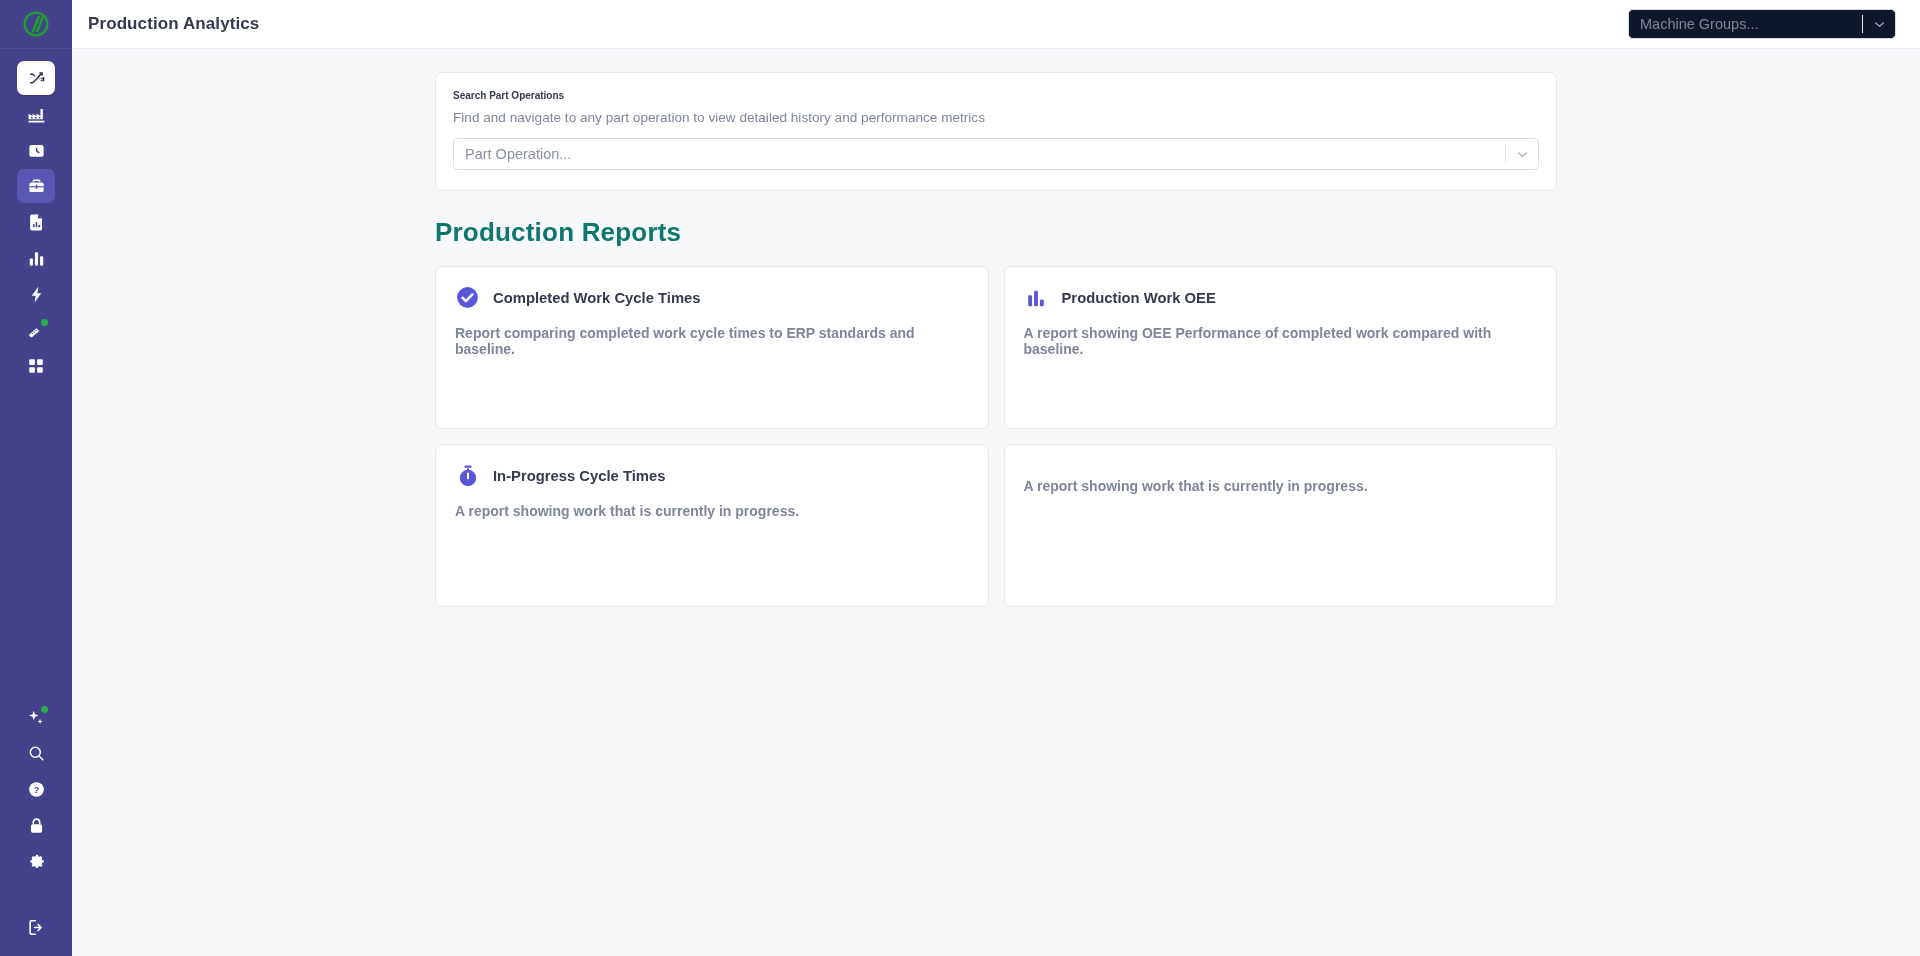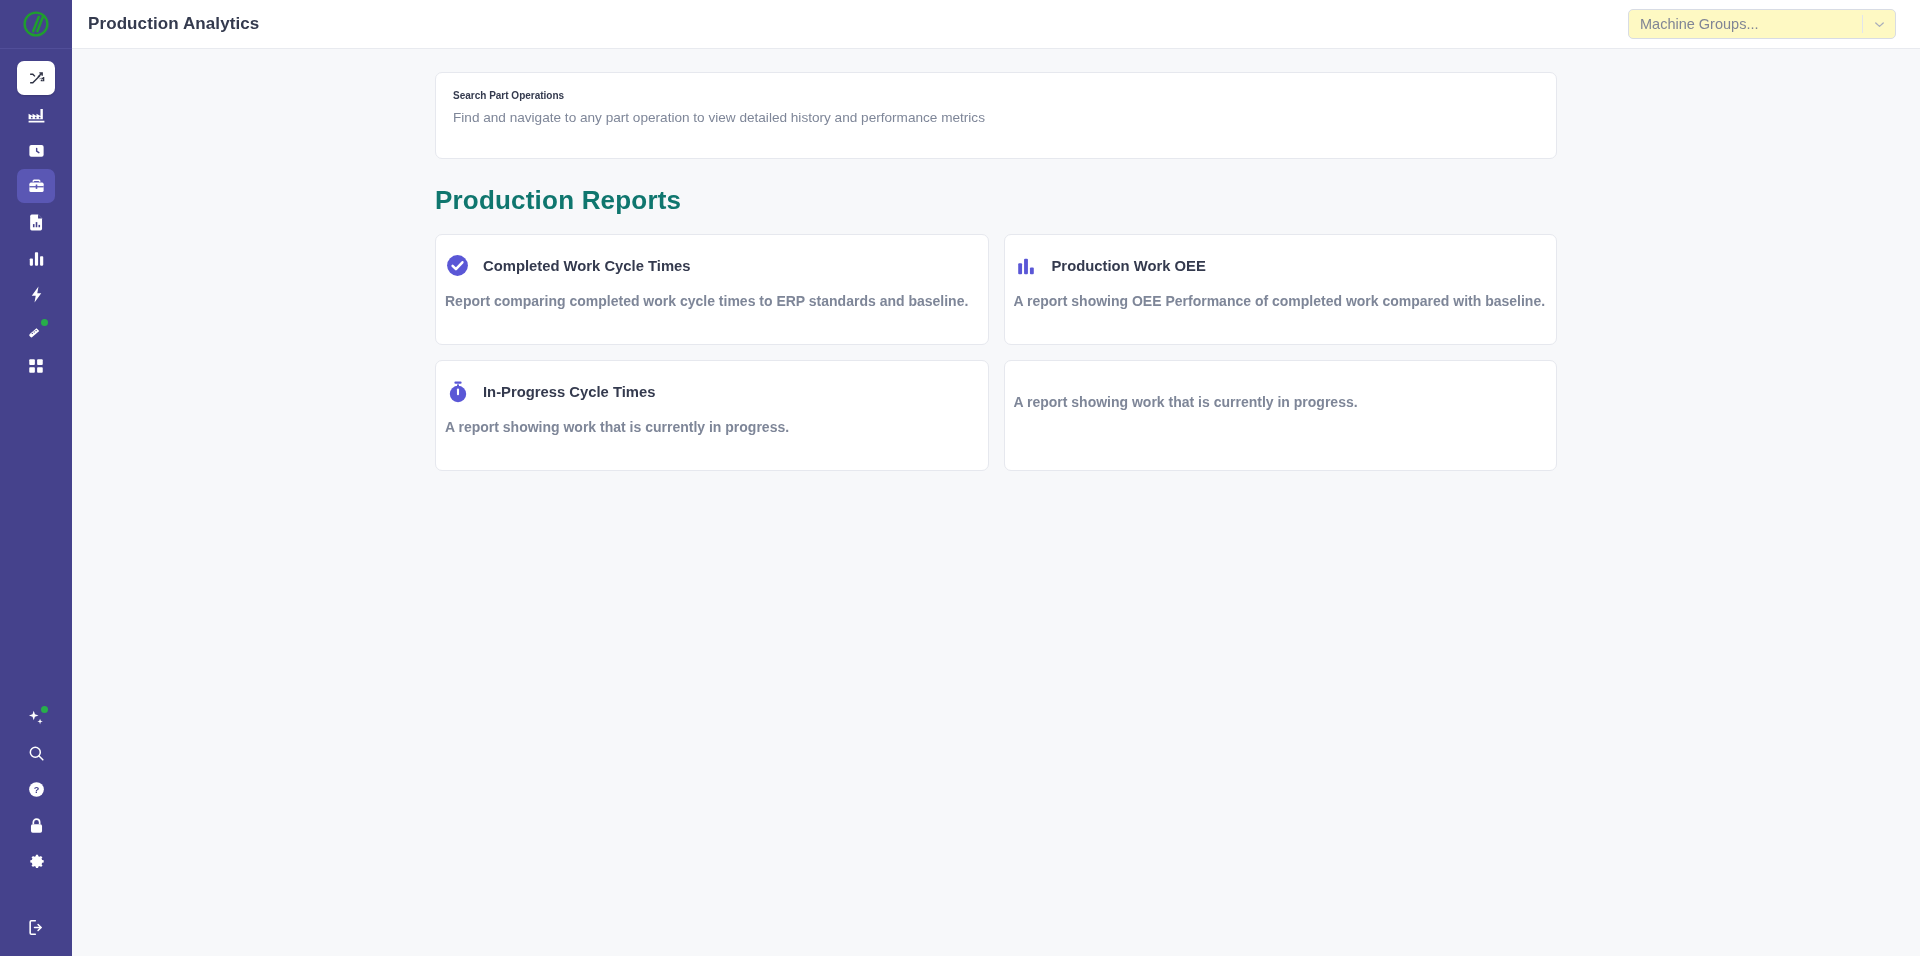--- a/index.html
+++ b/index.html
@@ -114,21 +114,21 @@
     font-weight: bold;
     color: #343a4e;
     letter-spacing: .1px;
   }
 
   .topbar-right { margin-left: auto; }
 
   .select-box {
     width: 268px;
     height: 30px;
-    background: #fef9c3;
+    background: #0f172a;
     border: 1px solid #d8dce4;
     border-radius: 5px;
     display: flex;
     align-items: center;
     padding: 0 0 0 11px;
     cursor: pointer;
   }
   .select-value {
     font-size: 14.5px;
     color: #808595;
@@ -203,22 +203,22 @@
   .grid {
     display: grid;
     grid-template-columns: 1fr 1fr;
     gap: 15px 15px;
   }
 
   .report-card {
     background: #ffffff;
     border: 1px solid #e6e8ee;
     border-radius: 7px;
-    height: 111px;
-    padding: 18px 9px;
+    height: 163px;
+    padding: 18px 19px;
     cursor: pointer;
   }
   .report-head {
     display: flex;
     align-items: center;
     gap: 13px;
   }
   .report-icon {
     width: 25px;
     height: 25px;
@@ -397,20 +397,29 @@
         </div>
       </div>
     </header>
 
     <div class="content">
       <div class="center-col">
 
         <section class="search-card">
           <div class="search-title">Search Part Operations</div>
           <div class="search-sub">Find and navigate to any part operation to view detailed history and performance metrics</div>
+          <div class="search-select">
+            <span class="select-value">Part Operation...</span>
+            <span class="select-sep"></span>
+            <span class="select-chev">
+              <svg width="15" height="15" viewBox="0 0 24 24" fill="none" stroke="#a9aebb" stroke-width="2.1" stroke-linecap="round" stroke-linejoin="round">
+                <path d="M6 9.5l6 5.5 6-5.5"></path>
+              </svg>
+            </span>
+          </div>
         </section>
 
         <h2 class="reports-heading">Production Reports</h2>
 
         <div class="grid">
 
           <article class="report-card">
             <div class="report-head">
               <span class="report-icon">
                 <svg width="25" height="25" viewBox="0 0 24 24">

